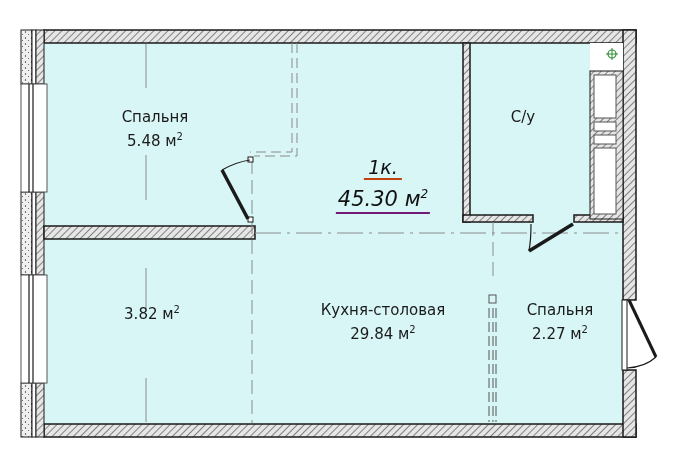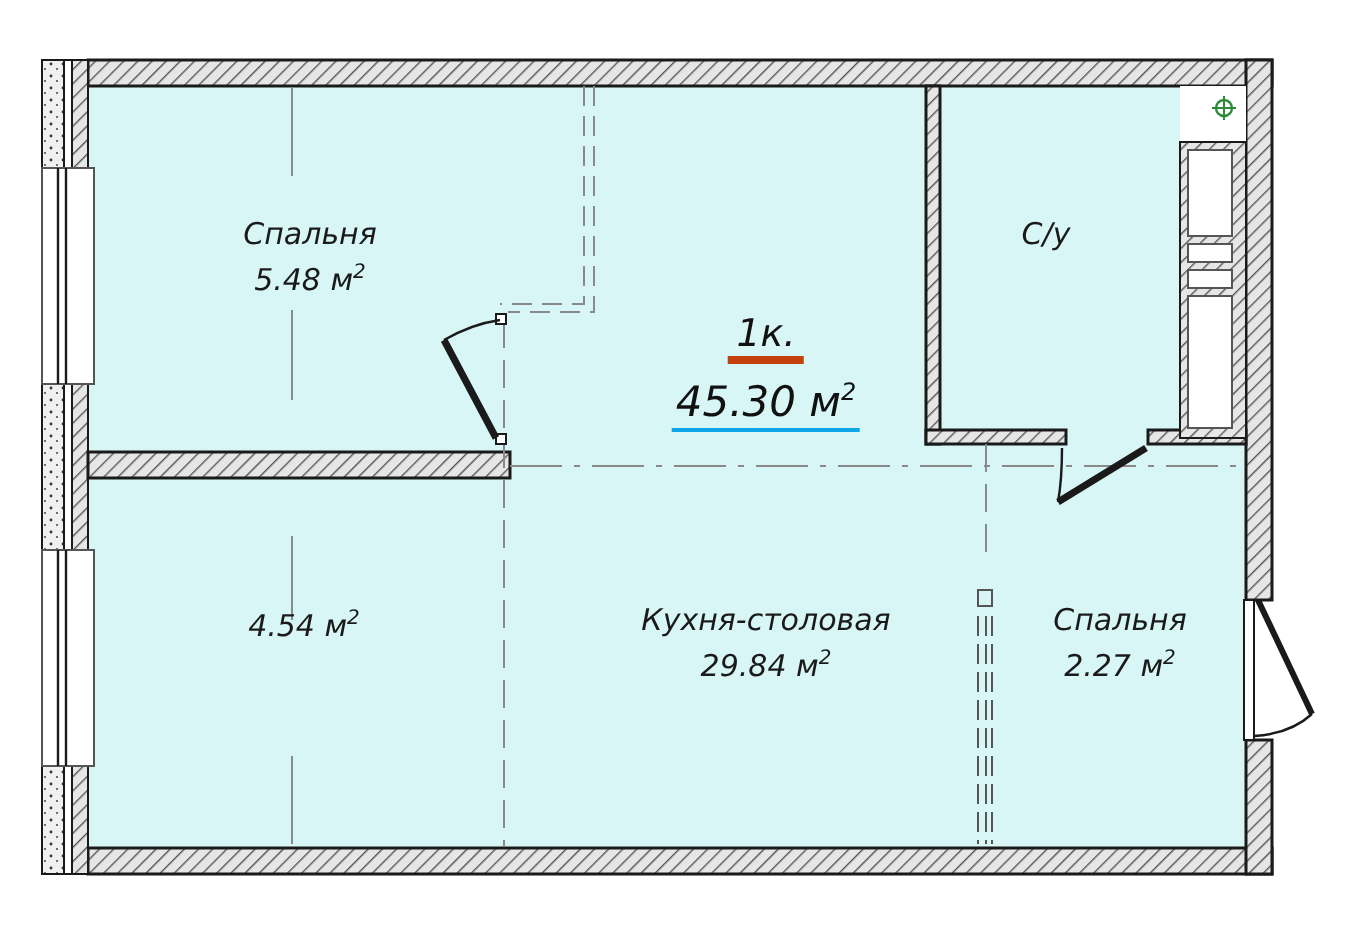--- a/index.html
+++ b/index.html
@@ -1,22 +1,22 @@
 <!DOCTYPE html>
 <html><head>
 <meta charset="utf-8">
 <style>
   html, body { margin:0; padding:0; background:#ffffff; }
   body { width:679px; height:476px; position:relative; overflow:hidden; font-family:"DejaVu Sans", sans-serif; }
   svg { position:absolute; left:0; top:0; }
-  .label { position:absolute; text-align:center; font-style:italic; color:#1a1a1a; font-family:"DejaVu Sans", sans-serif; font-size:15px; line-height:20px; transform:translateX(-50%); white-space:nowrap; }
+  .label { position:absolute; text-align:center; color:#1a1a1a; font-family:"DejaVu Sans", sans-serif; font-size:15px; line-height:20px; transform:translateX(-50%); white-space:nowrap; }
   .label .area sup { font-size:10px; }
   .total { position:absolute; text-align:center; font-style:italic; color:#111; font-family:"DejaVu Sans", sans-serif; transform:translateX(-50%); }
-  .total .rooms { font-size:19px; display:inline-block; border-bottom:4px solid #c2410c; padding:0 4px; line-height:22px; }
-  .total .area { font-size:21px; display:block; border-bottom:2px solid #0ea5e9; line-height:26px; margin-top:1px; padding:0 2px; }
+  .total .rooms { font-size:19px; display:inline-block; border-bottom:2px solid #c2410c; padding:0 4px; line-height:22px; }
+  .total .area { font-size:21px; display:block; border-bottom:2px solid #701a75; line-height:26px; margin-top:1px; padding:0 2px; }
   .total sup { font-size:12px; }
 </style>
 </head>
 <body>
 
 <svg width="679" height="476" viewBox="0 0 679 476">
   <defs>
     <pattern id="hatch" patternUnits="userSpaceOnUse" width="5" height="5" patternTransform="rotate(45)">
       <rect width="5" height="5" fill="#e6e6e6"></rect>
       <line x1="0" y1="0" x2="0" y2="5" stroke="#555" stroke-width="1.4"></line>
@@ -127,21 +127,21 @@
 <div class="label" style="left:155px; top:107px;">
   <div>Спальня</div>
   <div class="area"><span>5.48 м</span><sup>2</sup></div>
 </div>
 
 <div class="label" style="left:523px; top:107px;">
   <div>С/у</div>
 </div>
 
 <div class="label" style="left:152px; top:300px;">
-  <div class="area"><span>4.54 м</span><sup>2</sup></div>
+  <div class="area"><span>3.82 м</span><sup>2</sup></div>
 </div>
 
 <div class="label" style="left:383px; top:300px;">
   <div>Кухня-столовая</div>
   <div class="area"><span>29.84 м</span><sup>2</sup></div>
 </div>
 
 <div class="label" style="left:560px; top:300px;">
   <div>Спальня</div>
   <div class="area"><span>2.27 м</span><sup>2</sup></div>

